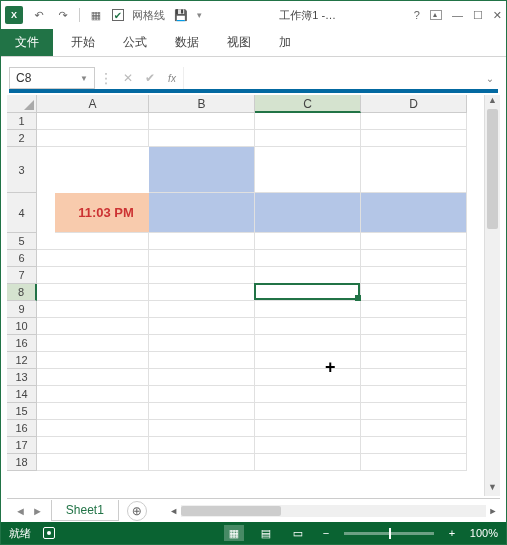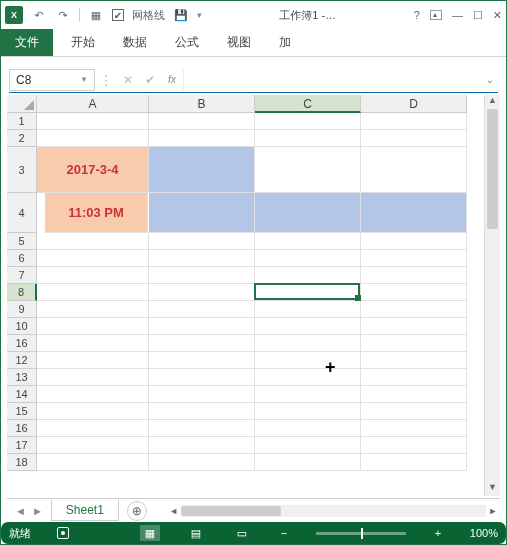--- a/index.html
+++ b/index.html
@@ -14,21 +14,21 @@
 .qat-btn { width: 16px; height: 16px; display: flex; align-items: center; justify-content: center; color: #666; }
 .qat-sep { width: 1px; height: 14px; background: #ccc; }
 .checkbox { width: 12px; height: 12px; border: 1px solid #666; display: inline-flex; align-items: center; justify-content: center; font-size: 10px; color: #217346; }
 
 
 .ribbon { height: 28px; background: #fff; display: flex; align-items: stretch; border-bottom: 1px solid #d4d4d4; font-size: 12px; }
 .ribbon .file-tab { background: #217346; color: #fff; padding: 0 14px; display: flex; align-items: center; }
 .ribbon .tab { padding: 0 10px; display: flex; align-items: center; color: #444; cursor: pointer; margin-left: 8px; }
 
 
-.formula-bar { height: 26px; display: flex; align-items: center; border-bottom: 1px solid #0369a1; margin: 10px 8px 0 8px; }
+.formula-bar { height: 26px; display: flex; align-items: center; border-bottom: 4px solid #0369a1; margin: 10px 8px 0 8px; }
 .namebox { width: 86px; height: 22px; border: 1px solid #ccc; display: flex; align-items: center; padding: 0 6px; font-size: 12px; color: #333; background: #fff; }
 .namebox .dd { margin-left: auto; font-size: 8px; color: #888; }
 .fb-btn { width: 22px; height: 22px; display: flex; align-items: center; justify-content: center; color: #bbb; font-size: 12px; }
 .fx { font-style: italic; color: #888; font-size: 10px; }
 .formula-input { flex: 1; height: 22px; border-left: 1px solid #eee; }
 .fb-expand { width: 16px; color: #888; font-size: 10px; text-align: center; }
 
 
 .grid-area { position: absolute; top: 94px; left: 6px; right: 6px; bottom: 48px; background: #fff; display: flex; }
 .grid-main { flex: 1; position: relative; overflow: hidden; }
@@ -57,21 +57,21 @@
 .sheet-tabs { position: absolute; bottom: 22px; left: 6px; right: 6px; height: 24px; display: flex; align-items: center; border-top: 1px solid #ccc; background: #fff; font-size: 11px; }
 .sheet-nav { display: flex; gap: 6px; padding: 0 8px; color: #888; }
 .sheet-tab { border: 1px solid #ccc; border-top: none; background: #fff; padding: 3px 14px; font-size: 12px; color: #217346; }
 .sheet-add { width: 20px; height: 20px; border: 1px solid #ccc; border-radius: 50%; margin-left: 8px; text-align: center; line-height: 18px; color: #666; font-size: 12px; }
 .hscroll { flex: 1; margin-left: 20px; display: flex; align-items: center; }
 .hscroll .arr { width: 14px; text-align: center; font-size: 9px; color: #666; }
 .hscroll .track { flex: 1; height: 12px; background: #f0f0f0; position: relative; }
 .hscroll .thumb { position: absolute; top: 1px; bottom: 1px; left: 0; width: 100px; background: #cdcdcd; border-radius: 2px; }
 
 
-.statusbar { position: absolute; bottom: 0; left: 0; right: 0; height: 22px; background: #0a6332; color: #fff; display: flex; align-items: center; font-size: 11px; padding: 0 8px; gap: 26px; border-radius: 7px; }
+.statusbar { position: absolute; bottom: 0; left: 0; right: 0; height: 22px; background: #0a6332; color: #fff; display: flex; align-items: center; font-size: 11px; padding: 0 8px; gap: 12px; }
 .statusbar .spacer { flex: 1; }
 .view-btn { width: 20px; height: 16px; display: flex; align-items: center; justify-content: center; }
 .view-btn.active { background: rgba(255,255,255,0.25); }
 .zoom-slider { width: 90px; height: 3px; background: rgba(255,255,255,0.4); position: relative; }
 .zoom-slider::before { content: ""; position: absolute; left: 50%; top: -4px; width: 2px; height: 11px; background: #fff; }
 .zoom-btn { width: 12px; text-align: center; }
 </style>
 </head>
 <body>
 
@@ -97,22 +97,22 @@
       </span>
     <span>—</span>
     <span>☐</span>
     <span>✕</span>
   </div>
 </div>
 
 <div class="ribbon">
   <div class="file-tab">文件</div>
   <div class="tab">开始</div>
+  <div class="tab">公式</div>
   <div class="tab">数据</div>
-  <div class="tab">公式</div>
   <div class="tab">视图</div>
   <div class="tab">加</div>
 </div>
 
 <div class="formula-bar">
   <div class="namebox">
     <span>C8</span>
     <span class="dd">▼</span>
   </div>
   <div class="fb-btn" style="font-size:14px">⋮</div>
@@ -154,25 +154,24 @@
       </div>
     <div class="cells" id="cells">
         <div class="cell" style="left: 0px; top: 0px; width: 112px; height: 17px;"></div>
         <div class="cell" style="left: 112px; top: 0px; width: 106px; height: 17px;"></div>
         <div class="cell" style="left: 218px; top: 0px; width: 106px; height: 17px;"></div>
         <div class="cell" style="left: 324px; top: 0px; width: 106px; height: 17px;"></div>
         <div class="cell" style="left: 0px; top: 17px; width: 112px; height: 17px;"></div>
         <div class="cell" style="left: 112px; top: 17px; width: 106px; height: 17px;"></div>
         <div class="cell" style="left: 218px; top: 17px; width: 106px; height: 17px;"></div>
         <div class="cell" style="left: 324px; top: 17px; width: 106px; height: 17px;"></div>
-        <div class="cell orange" style="left: 0px; top: 34px; width: 112px; height: 46px;">2017-3-4</div>
         <div class="cell blue" style="left: 112px; top: 34px; width: 106px; height: 46px;"></div>
         <div class="cell" style="left: 218px; top: 34px; width: 106px; height: 46px;"></div>
         <div class="cell" style="left: 324px; top: 34px; width: 106px; height: 46px;"></div>
-        <div class="cell orange" style="left: 8px; top: 80px; width: 103px; height: 40px;">11:03 PM</div>
+        <div class="cell orange" style="left: 18px; top: 80px; width: 103px; height: 40px;">11:03 PM</div>
         <div class="cell blue" style="left: 112px; top: 80px; width: 106px; height: 40px;"></div>
         <div class="cell blue" style="left: 218px; top: 80px; width: 106px; height: 40px;"></div>
         <div class="cell blue" style="left: 324px; top: 80px; width: 106px; height: 40px;"></div>
         <div class="cell" style="left: 0px; top: 120px; width: 112px; height: 17px;"></div>
         <div class="cell" style="left: 112px; top: 120px; width: 106px; height: 17px;"></div>
         <div class="cell" style="left: 218px; top: 120px; width: 106px; height: 17px;"></div>
         <div class="cell" style="left: 324px; top: 120px; width: 106px; height: 17px;"></div>
         <div class="cell" style="left: 0px; top: 137px; width: 112px; height: 17px;"></div>
         <div class="cell" style="left: 112px; top: 137px; width: 106px; height: 17px;"></div>
         <div class="cell" style="left: 218px; top: 137px; width: 106px; height: 17px;"></div>

